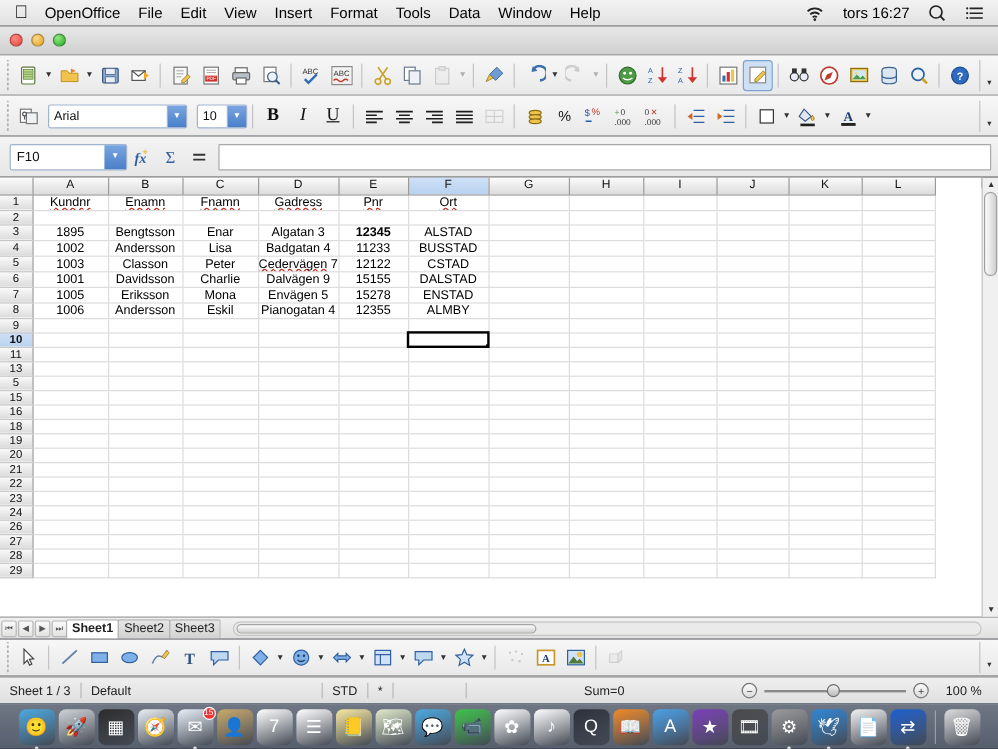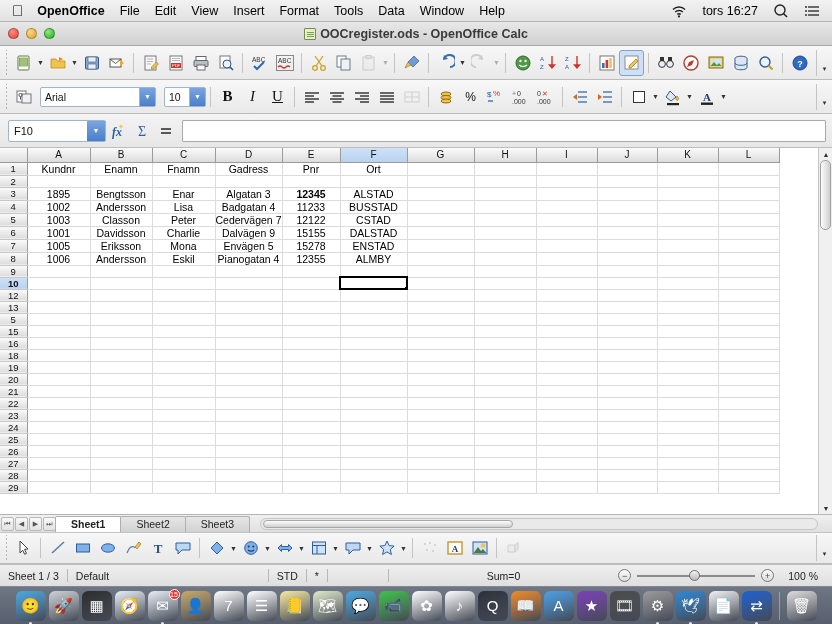--- a/index.html
+++ b/index.html
@@ -15,21 +15,21 @@
   
   .macbar {
     position: absolute; top: 0; left: 0; width: 832px; height: 22px;
     background: linear-gradient(180deg, #f2f2f2 0%, #e2e2e2 100%);
     border-bottom: 1px solid #b4b4b4;
     display: flex; align-items: center;
     font-size: 12.5px; color: #000;
   }
   .apple-logo { margin-left: 12px; margin-right: 14px; font-size: 15px; line-height: 1; }
   .macbar .mi { margin-right: 15px; white-space: nowrap; }
-  .macbar .mi.bold { font-weight: bold; }
+  .macbar .mi.bold { font-weight: normal; }
   .macbar-right { margin-left: auto; display: flex; align-items: center; margin-right: 10px; }
   .macbar-right > * { margin-left: 14px; }
   .wifi-ico { font-size: 13px; }
   .clock { font-size: 12.5px; }
   .search-ico { font-size: 13px; }
   .list-ico { font-size: 13px; letter-spacing: 0; }
 
   
   .titlebar {
     position: absolute; top: 22px; left: 0; width: 832px; height: 24px;
@@ -153,21 +153,21 @@
   #vscroll .vup { top:0; } #vscroll .vdn { bottom:0; }
   .blacktop { position:absolute; right:0; top:148px; width:14px; height:9px; background:#000; }
 
   
   #tabbar { position: absolute; top: 514px; left: 0; width: 832px; height: 18px;
     background: linear-gradient(180deg,#f0f0f0,#e0e0e0); border-top: 1px solid #b5b5b5;
     display: flex; align-items: center; }
   .navbtn { width: 13px; height: 14px; display: flex; align-items: center; justify-content: center;
     font-size: 7px; color: #555; border: 1px solid #b8b8b8; background: linear-gradient(180deg,#fafafa,#e2e2e2);
     margin-left: 1px; border-radius: 2px; flex: none; }
-  .stab { height: 16px; padding: 0 15px; font-size: 10.5px; color: #222;
+  .stab { height: 16px; padding: 0 4px; font-size: 10.5px; color: #222;
     display: flex; align-items: center; background: linear-gradient(180deg,#e6e6e6,#d2d2d2);
     border: 1px solid #b0b0b0; border-bottom: none; margin-left: -1px;
     border-top-left-radius: 2px; border-top-right-radius: 2px; flex: none; }
   .stab.active { background: #fff; font-weight: bold; }
   #tab-hscroll { margin-left: 10px; flex: 1; height: 12px; background: #eaeaea;
     border: 1px solid #c6c6c6; border-radius: 6px; position: relative; margin-right: 14px; }
   #tab-hscroll .hthumb { position: absolute; left: 2px; top: 1px; width: 250px; height: 8px;
     background: linear-gradient(180deg,#fdfdfd,#cfcfcf); border: 1px solid #a6a6a6; border-radius: 5px; }
 
   
@@ -251,24 +251,20 @@
       </span>
     </span>
   </div>
 
   <div class="titlebar">
     <span class="traffic">
       <span class="dot r"></span>
       <span class="dot y"></span>
       <span class="dot g"></span>
     </span>
-    <span class="title-wrap">
-      <span class="doc-ico"></span>
-      <span>OOCregister.ods - OpenOffice Calc</span>
-    </span>
   </div>
 
   <div class="toolbar" id="tb-standard">
     <span class="grip"></span>
 
     <span class="tbtn">
       <svg class="ico" viewBox="0 0 18 18">
           <rect x="3" y="2" width="11" height="14" rx="1" fill="#fff" stroke="#5b7a3a"></rect>
           <rect x="4.5" y="4" width="8" height="8" fill="#b8d98a" stroke="#5b7a3a" stroke-width=".6"></rect>
           <path d="M5 6h7M5 8h7M5 10h7" stroke="#5b7a3a" stroke-width=".5"></path>
@@ -856,21 +852,21 @@
             <td class="cell" style="width: 58px;"></td>
             <td class="cell selcell" style="width: 67px;"></td>
             <td class="cell" style="width: 67px;"></td>
             <td class="cell" style="width: 62px;"></td>
             <td class="cell" style="width: 61px;"></td>
             <td class="cell" style="width: 60px;"></td>
             <td class="cell" style="width: 61px;"></td>
             <td class="cell" style="width: 61px;"></td>
           </tr>
           <tr>
-            <td class="rowhead">12</td>
+            <td class="rowhead">11</td>
             <td class="cell" style="width: 63px;"></td>
             <td class="cell" style="width: 62px;"></td>
             <td class="cell" style="width: 63px;"></td>
             <td class="cell" style="width: 67px;"></td>
             <td class="cell" style="width: 58px;"></td>
             <td class="cell" style="width: 67px;"></td>
             <td class="cell" style="width: 67px;"></td>
             <td class="cell" style="width: 62px;"></td>
             <td class="cell" style="width: 61px;"></td>
             <td class="cell" style="width: 60px;"></td>
@@ -1022,35 +1018,20 @@
             <td class="cell" style="width: 67px;"></td>
             <td class="cell" style="width: 67px;"></td>
             <td class="cell" style="width: 62px;"></td>
             <td class="cell" style="width: 61px;"></td>
             <td class="cell" style="width: 60px;"></td>
             <td class="cell" style="width: 61px;"></td>
             <td class="cell" style="width: 61px;"></td>
           </tr>
           <tr>
             <td class="rowhead">24</td>
-            <td class="cell" style="width: 63px;"></td>
-            <td class="cell" style="width: 62px;"></td>
-            <td class="cell" style="width: 63px;"></td>
-            <td class="cell" style="width: 67px;"></td>
-            <td class="cell" style="width: 58px;"></td>
-            <td class="cell" style="width: 67px;"></td>
-            <td class="cell" style="width: 67px;"></td>
-            <td class="cell" style="width: 62px;"></td>
-            <td class="cell" style="width: 61px;"></td>
-            <td class="cell" style="width: 60px;"></td>
-            <td class="cell" style="width: 61px;"></td>
-            <td class="cell" style="width: 61px;"></td>
-          </tr>
-          <tr>
-            <td class="rowhead">25</td>
             <td class="cell" style="width: 63px;"></td>
             <td class="cell" style="width: 62px;"></td>
             <td class="cell" style="width: 63px;"></td>
             <td class="cell" style="width: 67px;"></td>
             <td class="cell" style="width: 58px;"></td>
             <td class="cell" style="width: 67px;"></td>
             <td class="cell" style="width: 67px;"></td>
             <td class="cell" style="width: 62px;"></td>
             <td class="cell" style="width: 61px;"></td>
             <td class="cell" style="width: 60px;"></td>

